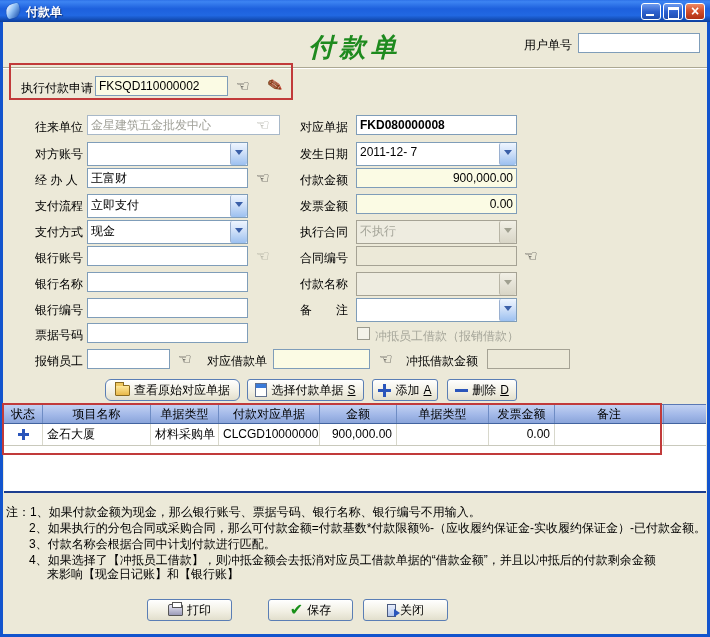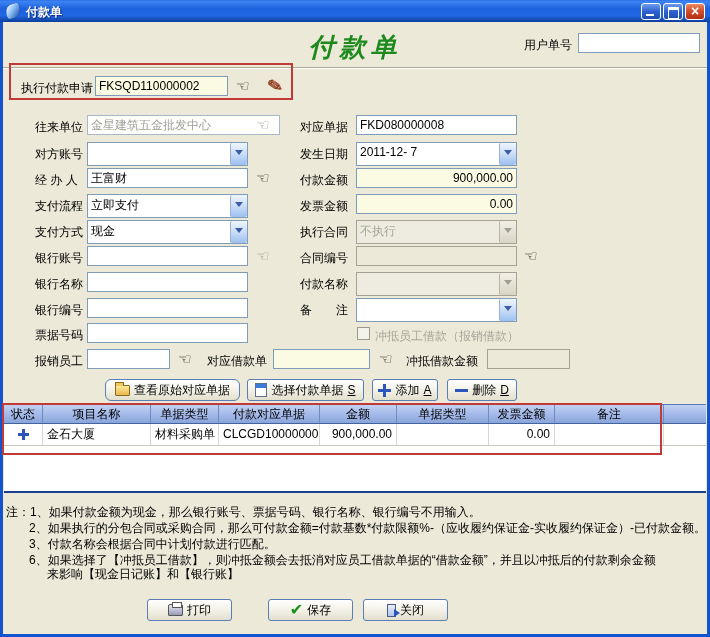--- a/index.html
+++ b/index.html
@@ -132,21 +132,21 @@
   <div class="redbox" style="left:9px;top:63px;width:284px;height:37px;"></div>
   <div class="lbl" style="left:21px;top:80px;">执行付款申请</div>
   <input class="tb yl" style="left: 95px; top: 76px; width: 133px;" value="FKSQD110000002">
   <div class="hand" style="left:236px;top:78px;">☜</div>
   <div class="pen" style="left:267px;top:75px;">✎</div>
 
   <div class="lbl" style="left:35px;top:119px;">往来单位</div>
   <input class="tb graytxt" style="left: 87px; top: 115px; width: 193px;" value="金星建筑五金批发中心">
   <div class="hand gray" style="left:256px;top:117px;">☜</div>
   <div class="lbl" style="left:300px;top:119px;">对应单据</div>
-  <input class="tb" style="left: 356px; top: 115px; width: 161px;" value="FKD080000008">
+  <input class="tb" style="left: 356px; top: 115px; width: 161px; font-weight: bold;" value="FKD080000008">
 
   <div class="lbl" style="left:35px;top:146px;">对方账号</div>
   <div class="combo" style="left:87px;top:142px;width:161px;">
     <span class="cmb-t"></span>
     <span class="cmb-b">
         <i class="tri"></i>
       </span>
   </div>
   <div class="lbl" style="left:300px;top:146px;">发生日期</div>
   <div class="combo" style="left:356px;top:142px;width:161px;">
@@ -270,21 +270,21 @@
       <div class="td" style="width:92px;"></div>
       <div class="td num" style="width:66px;">0.00</div>
       <div class="td" style="width:109px;"></div>
     </div>
   </div>
   <div class="redbox" style="left:2px;top:403px;width:660px;height:52px;"></div>
 
   <div class="note" style="left:6px;top:504px;">注：1、如果付款金额为现金，那么银行账号、票据号码、银行名称、银行编号不用输入。</div>
   <div class="note" style="left:29px;top:520px;">2、如果执行的分包合同或采购合同，那么可付款金额=付款基数*付款限额%-（应收履约保证金-实收履约保证金）-已付款金额。</div>
   <div class="note" style="left:29px;top:536px;">3、付款名称会根据合同中计划付款进行匹配。</div>
-  <div class="note" style="left:29px;top:552px;">6、如果选择了【冲抵员工借款】，则冲抵金额会去抵消对应员工借款单据的“借款金额”，并且以冲抵后的付款剩余金额</div>
+  <div class="note" style="left:29px;top:552px;">4、如果选择了【冲抵员工借款】，则冲抵金额会去抵消对应员工借款单据的“借款金额”，并且以冲抵后的付款剩余金额</div>
   <div class="note" style="left:47px;top:566px;">来影响【现金日记账】和【银行账】</div>
 
   <button class="btn" style="left:147px;top:599px;width:85px;">
     <span class="printer-ico"></span>
     <span>打印</span>
   </button>
   <button class="btn" style="left:268px;top:599px;width:85px;">
     <span class="check-ico">✔</span>
     <span>保存</span>
   </button>

